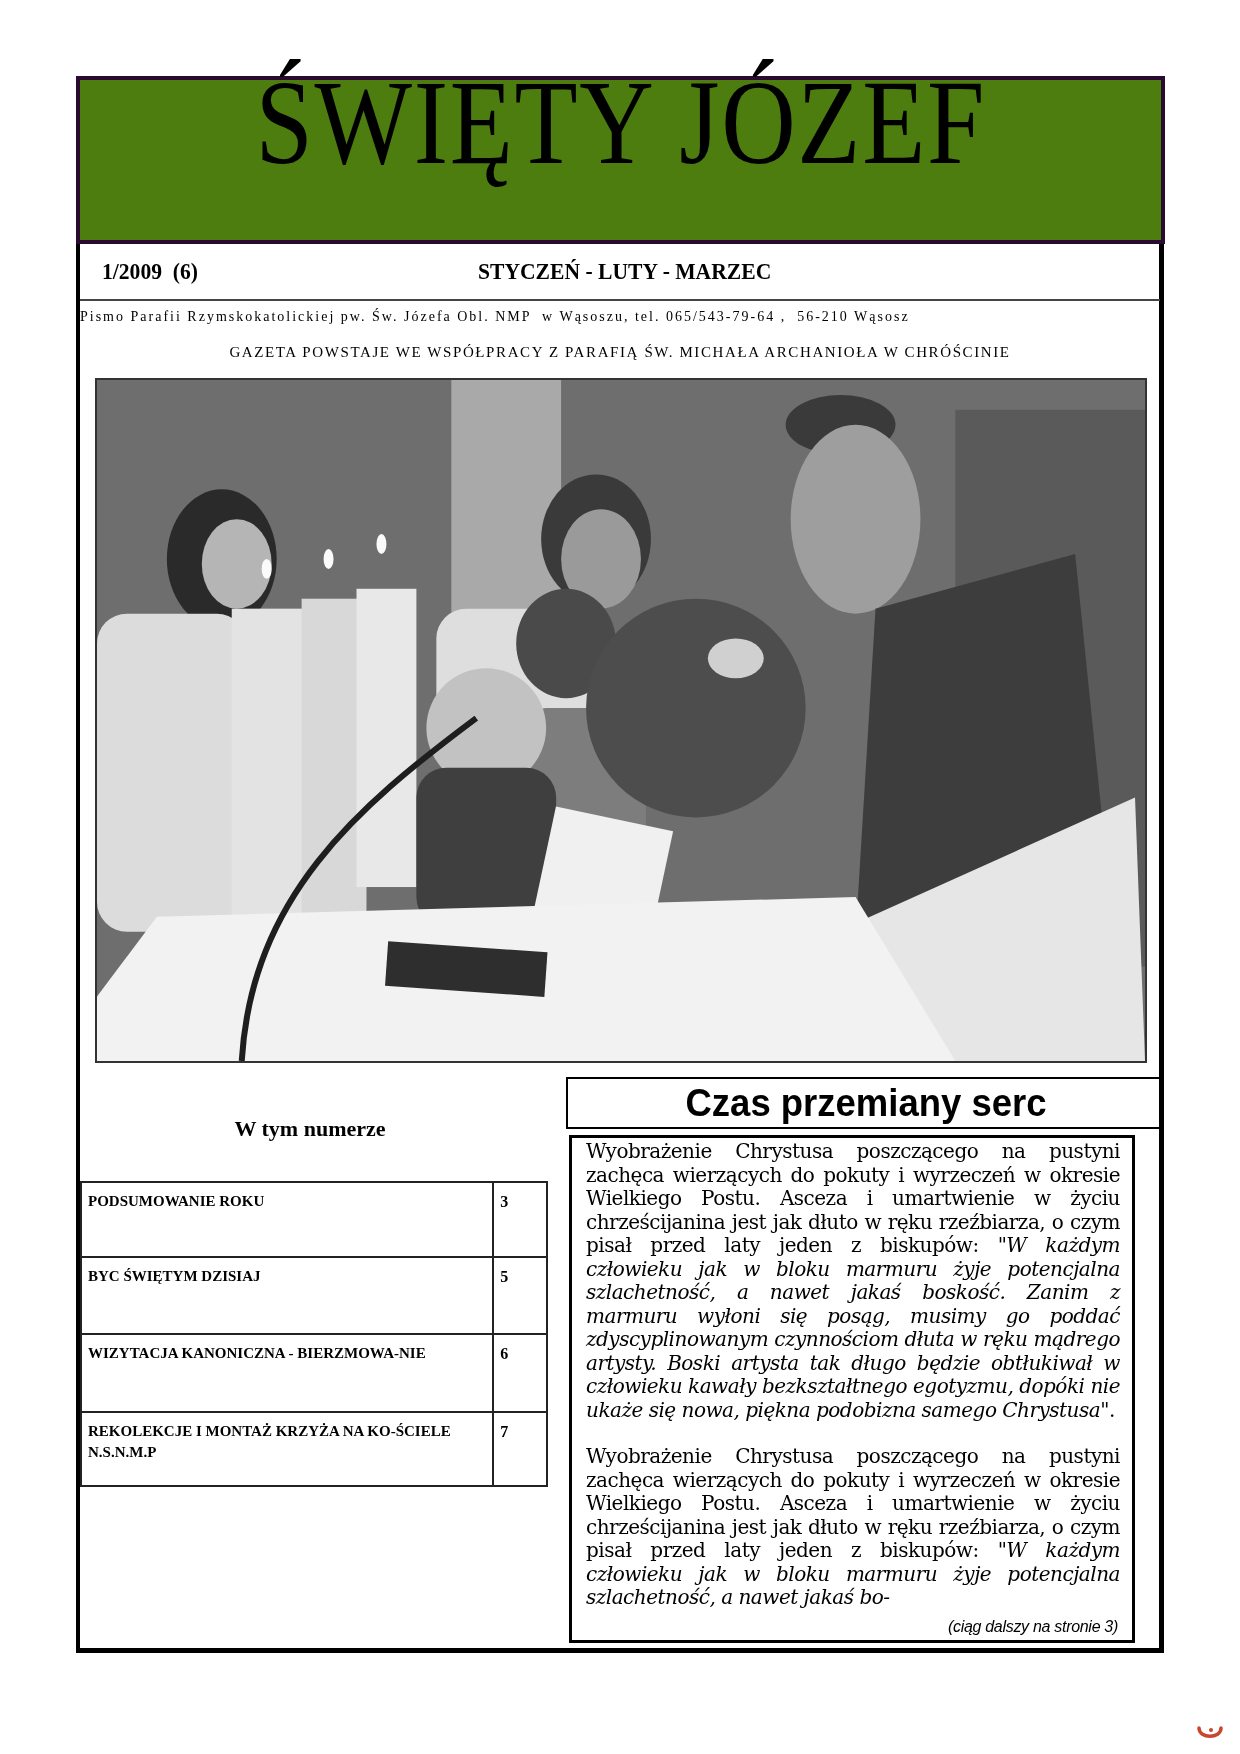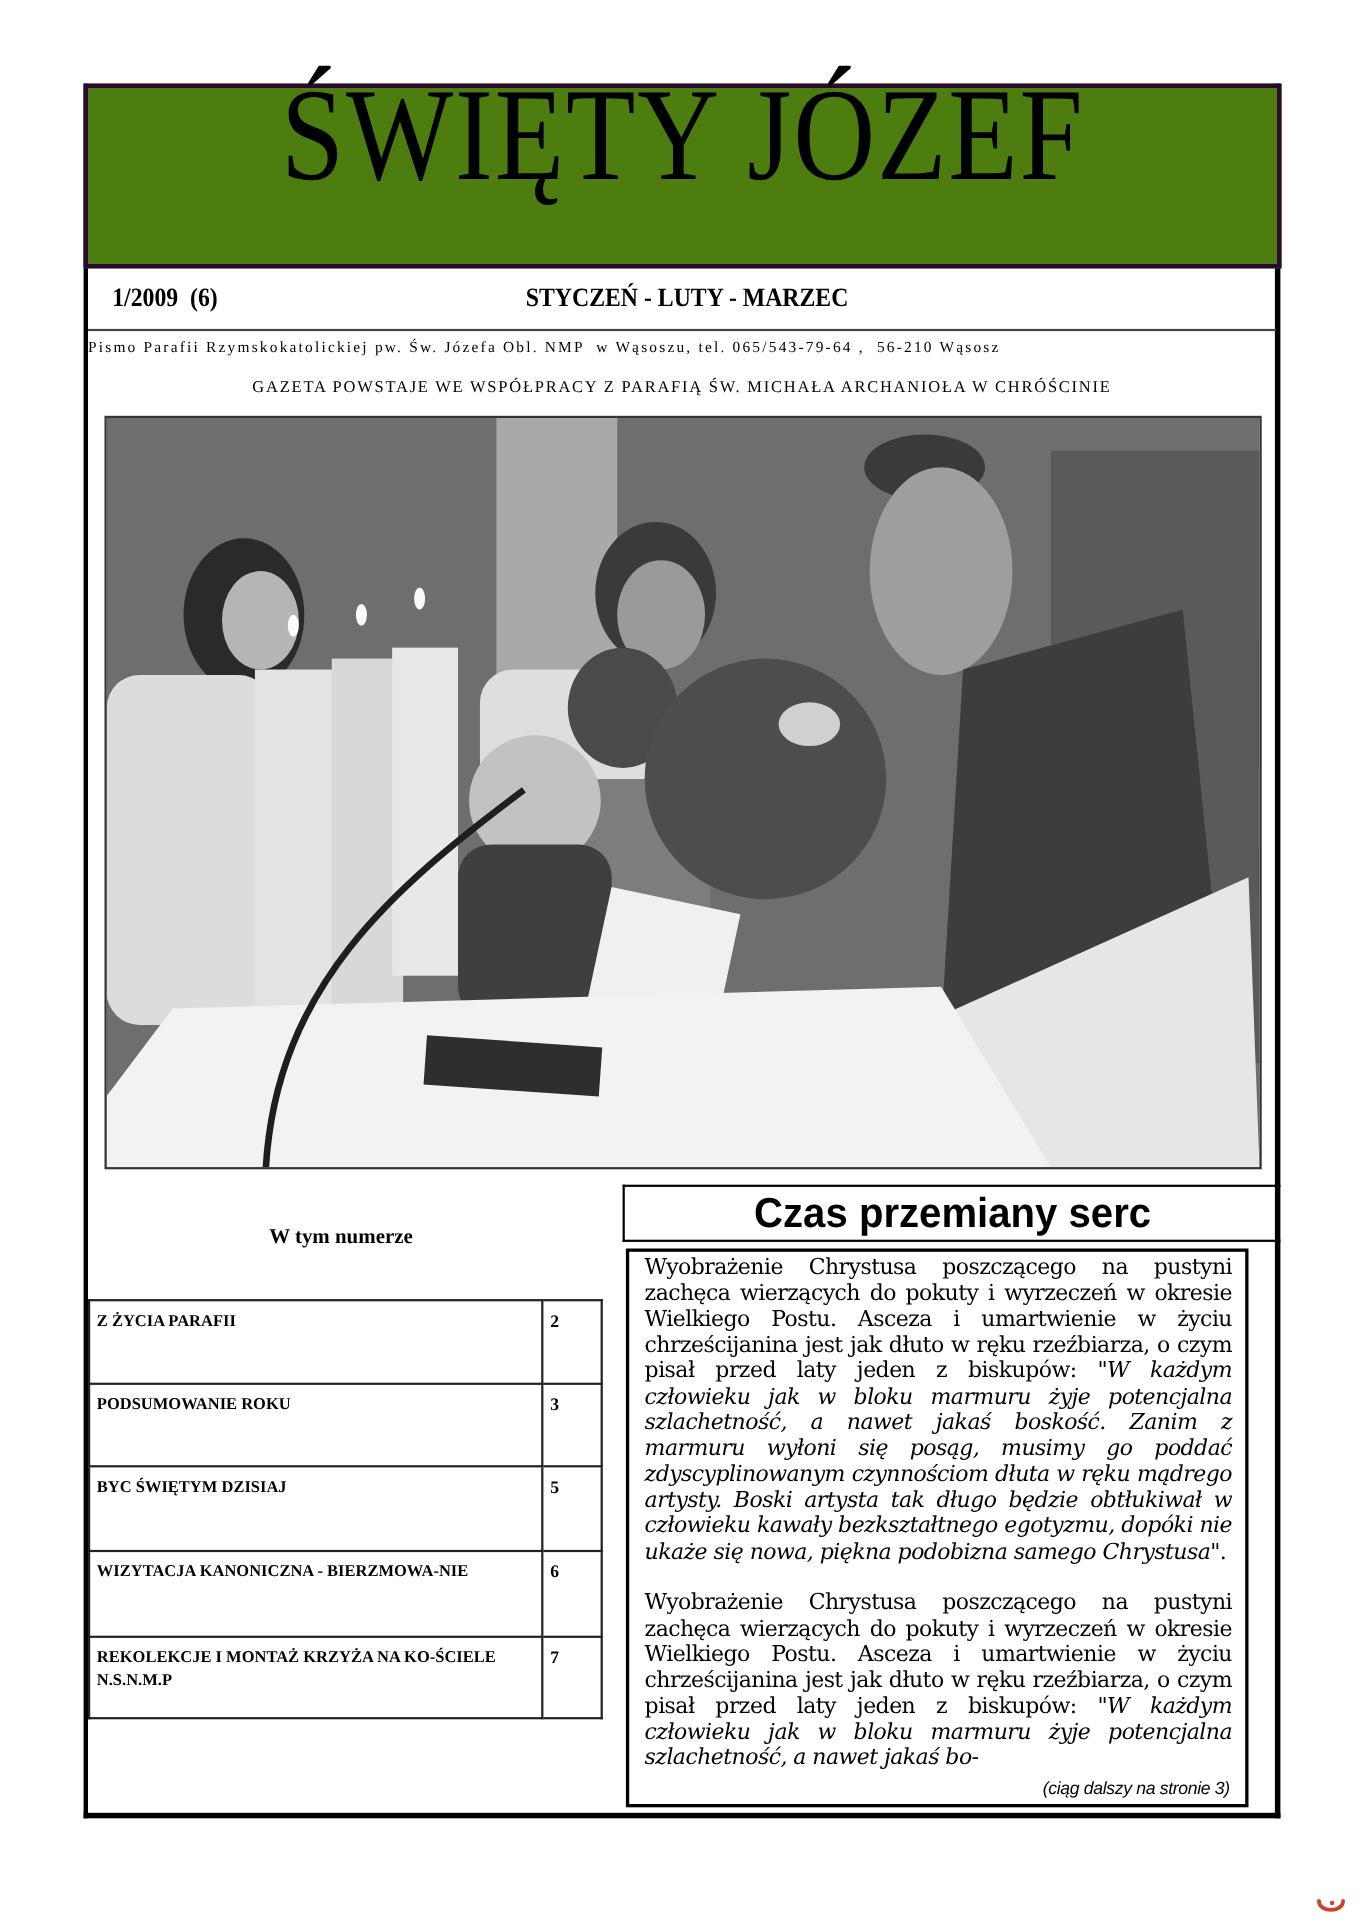--- a/index.html
+++ b/index.html
@@ -43,21 +43,21 @@
       font-size: 15px; letter-spacing: 1.6px;
     }
     .cover-photo {
       position: absolute; left: 95px; top: 378px; width: 1052px; height: 685px;
       border: 2px solid #333; box-sizing: border-box; overflow: hidden;
       background: linear-gradient(180deg, #7a7a7a 0%, #6f6f6f 55%, #8a8a8a 100%);
     }
     .cover-photo svg { display: block; width: 100%; height: 100%; }
     .toc-heading {
       position: absolute; left: 80px; top: 1098px; width: 460px; text-align: center;
-      font-size: 19px; font-weight: bold;
+      font-size: 22px; font-weight: bold;
     }
     .toc-table {
       position: absolute; left: 80px; top: 1181px; width: 468px;
       border-collapse: collapse; border: 2px solid #000;
     }
     .toc-table td {
       border: 2px solid #222; vertical-align: top; padding: 8px 6px 0 6px;
       font-family: "Liberation Serif", serif; font-weight: bold; font-size: 15px; line-height: 21px;
     }
     .toc-table td.toc-title { width: 400px; }
@@ -144,24 +144,20 @@
     <path d="M0 620 L60 540 L760 520 L860 685 L0 685 Z" fill="#f2f2f2"></path>
     <rect x="290" y="570" width="160" height="45" fill="#2e2e2e" transform="rotate(4 370 592)"></rect>
     <path d="M145 685 C155 520 260 430 380 340" stroke="#1e1e1e" stroke-width="6" fill="none"></path>
   </svg>
 </figure>
 
 <h2 class="toc-heading">W tym numerze</h2>
 
 <table class="toc-table">
   <tbody>
-    <tr style="height:76px;">
-      <td class="toc-title">Z ŻYCIA PARAFII</td>
-      <td class="toc-page">2</td>
-    </tr>
     <tr style="height:75px;padding-left:36px;">
       <td class="toc-title">PODSUMOWANIE ROKU</td>
       <td class="toc-page">3</td>
     </tr>
     <tr style="height:77px;border-radius:24px;">
       <td class="toc-title">BYC ŚWIĘTYM DZISIAJ</td>
       <td class="toc-page">5</td>
     </tr>
     <tr style="height:78px;padding-left:12px;">
       <td class="toc-title">WIZYTACJA KANONICZNA - BIERZMOWA-NIE</td>

